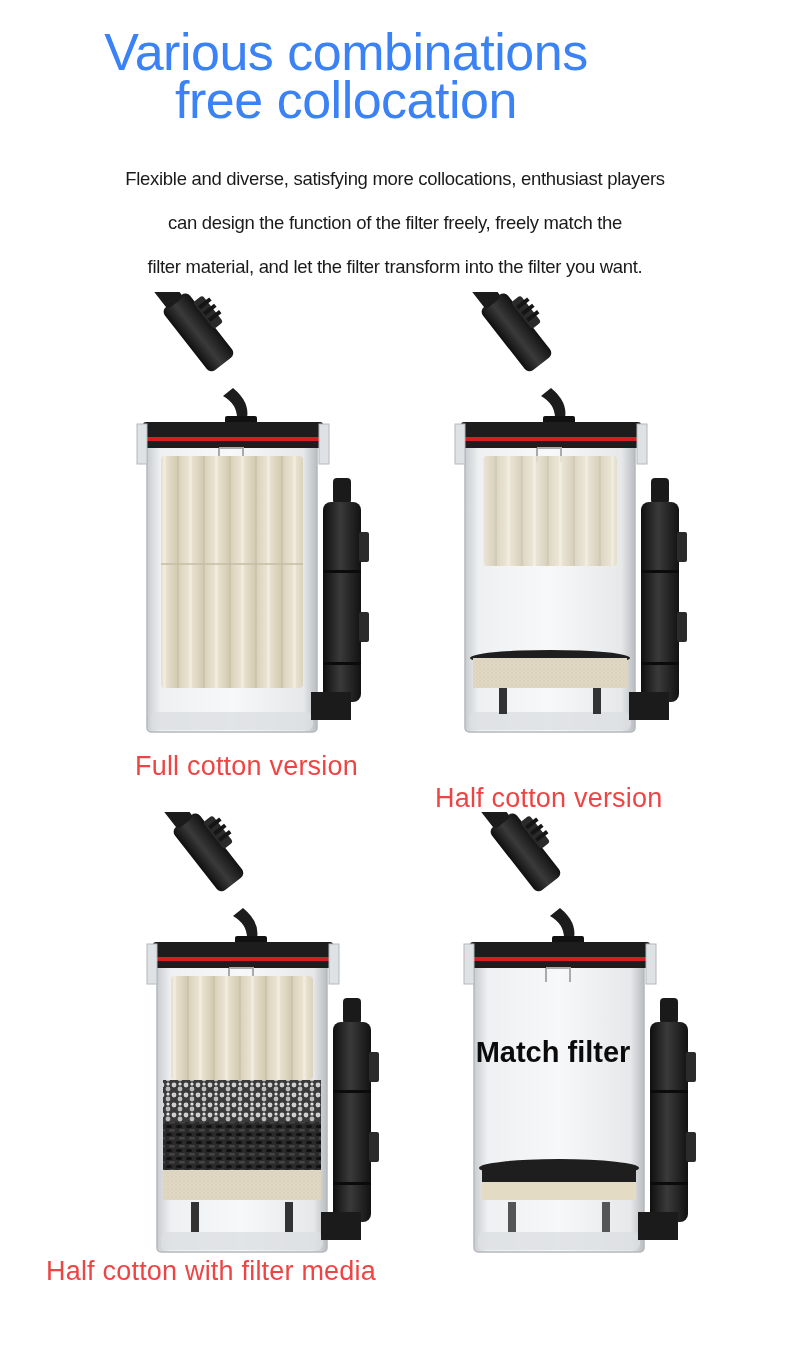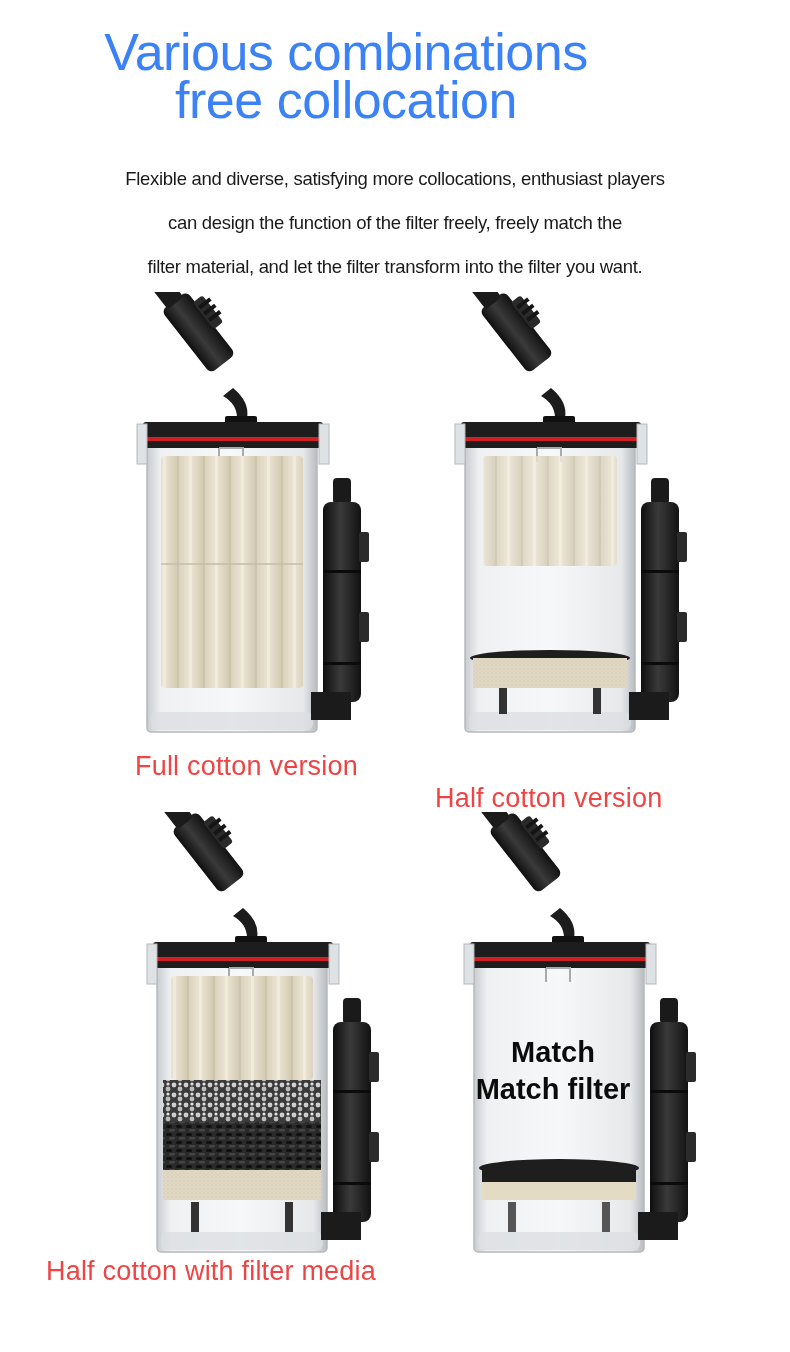--- a/index.html
+++ b/index.html
@@ -153,15 +153,14 @@
   <svg viewBox="0 0 260 450">
     <use href="#canister-base"></use>
     <ellipse cx="107" cy="356" rx="80" ry="9" fill="#1e1e1e"></ellipse>
     <rect x="30" y="356" width="154" height="14" fill="#1e1e1e"></rect>
     <rect x="30" y="370" width="154" height="18" fill="#e4dbc5"></rect>
     <rect x="56" y="390" width="8" height="30" fill="#555"></rect>
     <rect x="150" y="390" width="8" height="30" fill="#555"></rect>
   </svg>
 </div>
 <div class="overlay-text" style="left:470px; top:1034px; width:166px;">
-  <div>Match</div>
   <div>Match filter</div>
 </div>
 
 </body></html>

